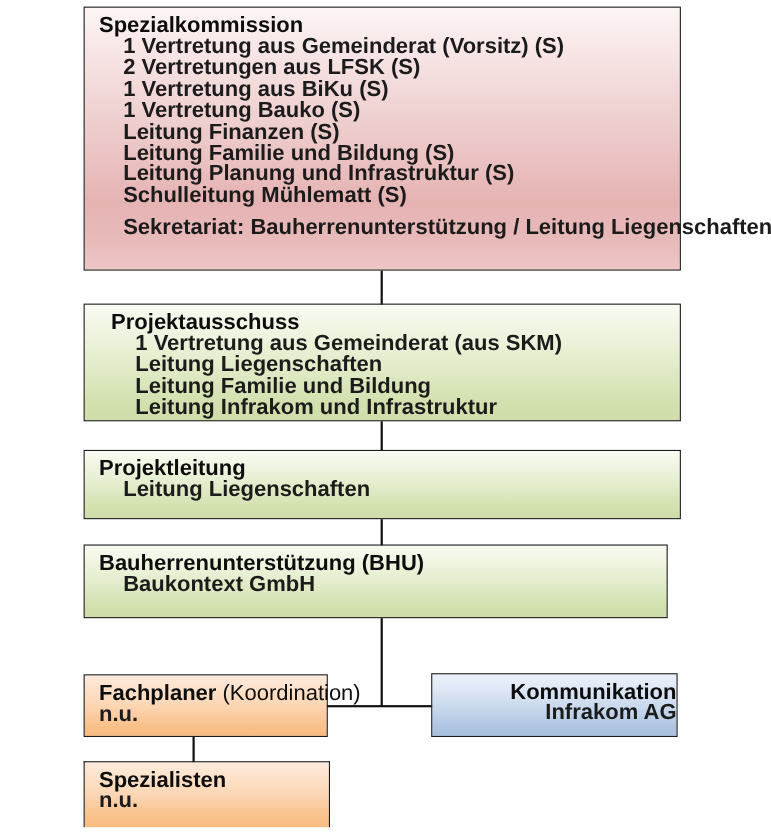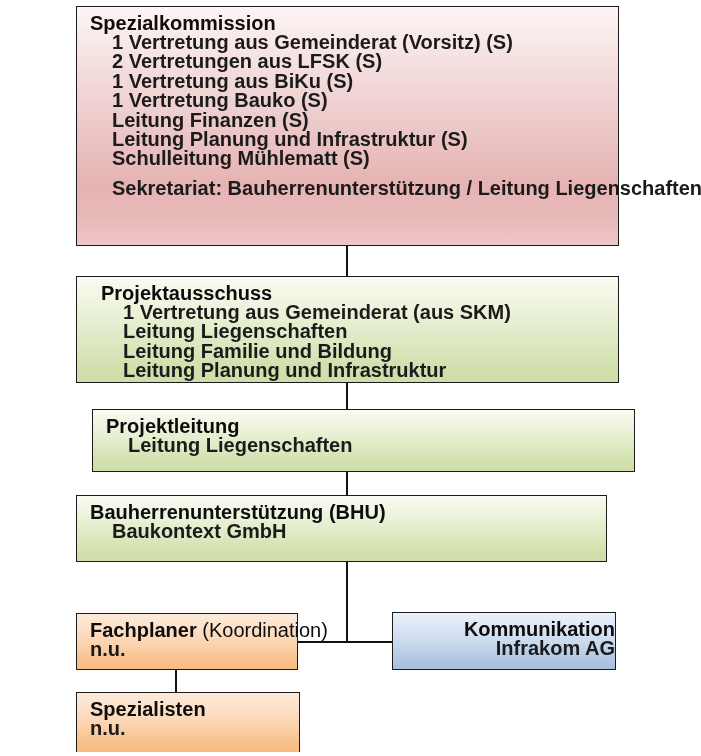--- a/index.html
+++ b/index.html
@@ -116,38 +116,39 @@
   <div class="conn-v" style="left:175px; top:670px; height:23px;"></div>
 
   <div class="node theme-pink" style="left:76px; top:6px; width:543px; height:240px;">
     <div class="title">Spezialkommission</div>
     <div class="lines">
       <div class="line indent">1 Vertretung aus Gemeinderat (Vorsitz) (S)</div>
       <div class="line indent">2 Vertretungen aus LFSK (S)</div>
       <div class="line indent">1 Vertretung aus BiKu (S)</div>
       <div class="line indent">1 Vertretung Bauko (S)</div>
       <div class="line indent">Leitung Finanzen (S)</div>
+      <div class="line indent">Leitung Familie und Bildung (S)</div>
       <div class="line indent">Leitung Planung und Infrastruktur (S)</div>
       <div class="line indent">Schulleitung Mühlematt (S)</div>
       <div class="line blank"></div>
       <div class="line indent">Sekretariat: Bauherrenunterstützung / Leitung Liegenschaften</div>
     </div>
   </div>
 
   <div class="node theme-green" style="left:76px; top:276px; width:543px; height:107px;padding-left:24px;">
     <div class="title">Projektausschuss</div>
     <div class="lines">
       <div class="line indent">1 Vertretung aus Gemeinderat (aus SKM)</div>
       <div class="line indent">Leitung Liegenschaften</div>
       <div class="line indent">Leitung Familie und Bildung</div>
-      <div class="line indent">Leitung Planung und Infrastruktur</div>
+      <div class="line indent">Leitung Infrakom und Infrastruktur</div>
     </div>
   </div>
 
-  <div class="node theme-green" style="left:92px; top:409px; width:543px; height:63px;">
+  <div class="node theme-green" style="left:76px; top:409px; width:543px; height:63px;">
     <div class="title">Projektleitung</div>
     <div class="lines">
       <div class="line indent">Leitung Liegenschaften</div>
     </div>
   </div>
 
   <div class="node theme-green" style="left:76px; top:495px; width:531px; height:67px;">
     <div class="title">Bauherrenunterstützung (BHU)</div>
     <div class="lines">
       <div class="line indent">Baukontext GmbH</div>

